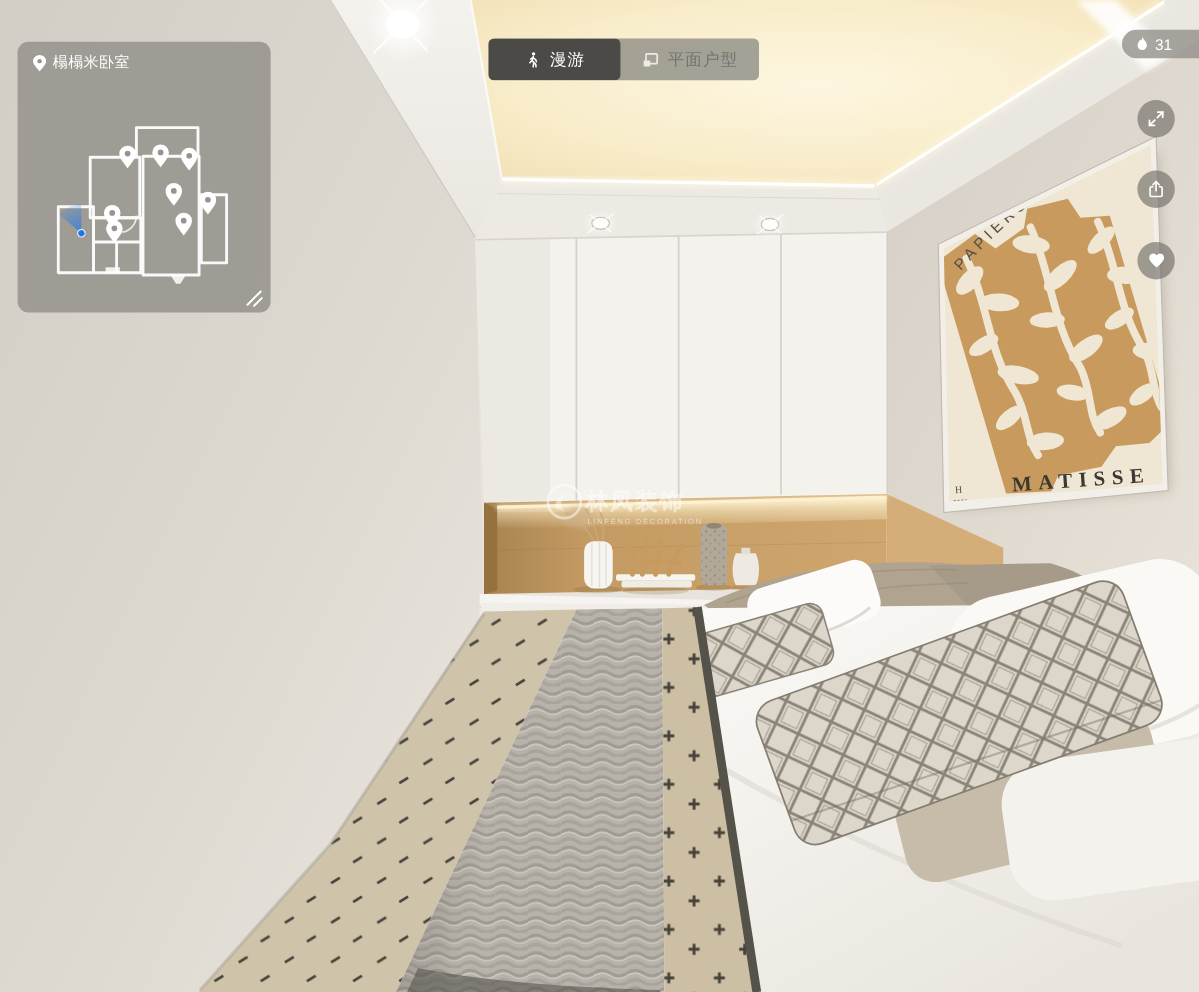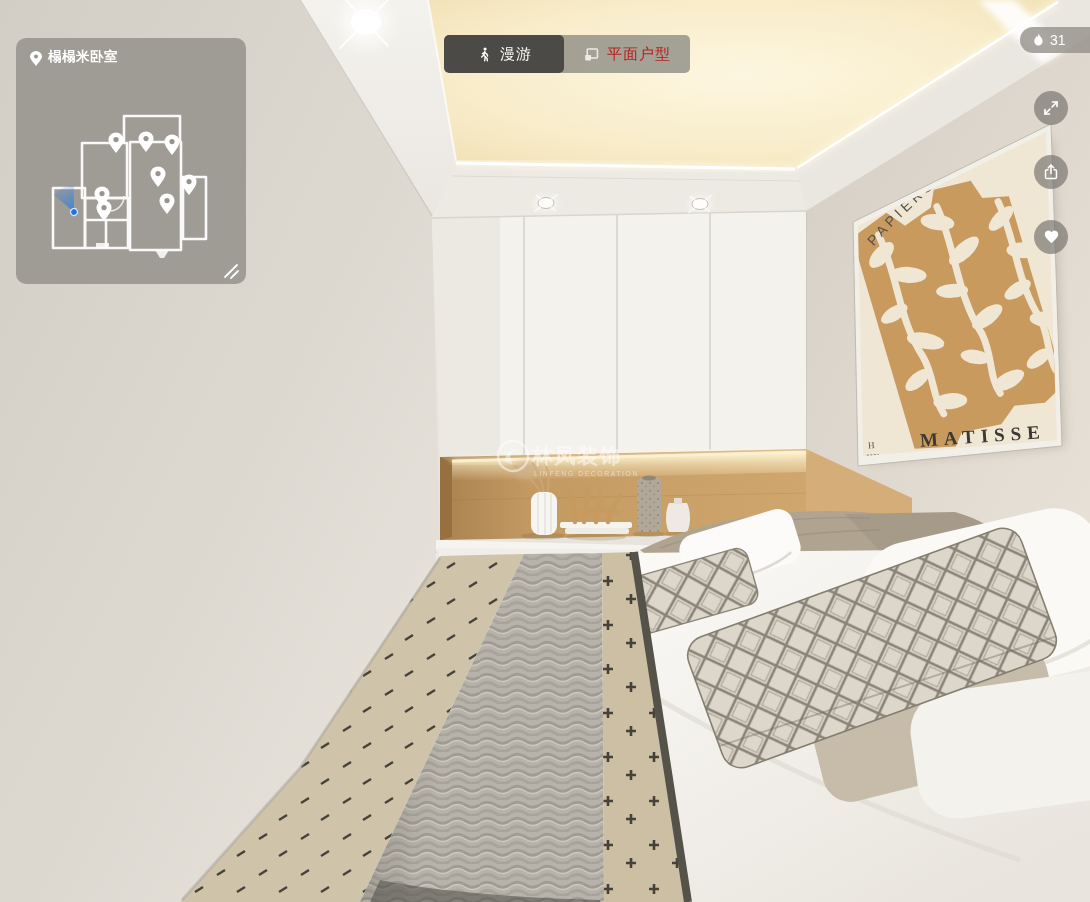--- a/index.html
+++ b/index.html
@@ -3,30 +3,30 @@
 <meta charset="utf-8">
 <style>
   html,body{margin:0;padding:0;background:#222;}
   .stage{position:relative;width:1090px;height:902px;overflow:hidden;
          font-family:"Liberation Sans","DejaVu Sans",sans-serif;background:#e8e4dd;}
   .scene{position:absolute;inset:0;display:block;cursor:grab;}
 
   
   .minimap{position:absolute;left:16px;top:38px;width:230px;height:246px;
            background:rgba(150,147,141,.87);border-radius:10px;}
-  .minimap-label{position:absolute;left:14px;top:10px;display:flex;align-items:flex-end;gap:6px;
-                 color:#fff;font-size:13.5px;letter-spacing:.5px;font-weight:bold;}
+  .minimap-label{position:absolute;left:14px;top:10px;display:flex;align-items:center;gap:6px;
+                 color:#fff;font-size:13.5px;letter-spacing:.5px;}
   .minimap-plan{position:absolute;inset:0;}
   .minimap-resize{position:absolute;right:6px;bottom:4px;width:18px;height:18px;cursor:nwse-resize;}
 
   
   .tabs{position:absolute;left:444px;top:35px;width:246px;height:38px;display:flex;
         background:rgba(134,133,127,.74);border-radius:5px;overflow:hidden;}
   .tab{display:flex;align-items:center;justify-content:center;gap:7px;border:0;cursor:pointer;
-       background:transparent;color:#b91c1c;font-size:15px;letter-spacing:1px;
+       background:transparent;color:#737373;font-size:15px;letter-spacing:1px;
        font-family:inherit;padding:0;}
   .tab.active{background:#4b4a47;color:#fff;border-radius:5px;flex:0 0 120px;}
   .tab.inactive{flex:1;}
 
   
   .heat{position:absolute;left:1020px;top:27px;width:84px;height:26px;border-radius:13px;
         background:rgba(150,147,140,.82);display:flex;align-items:center;gap:6px;
         padding-left:13px;box-sizing:border-box;color:#fff;font-size:14px;}
 
   

